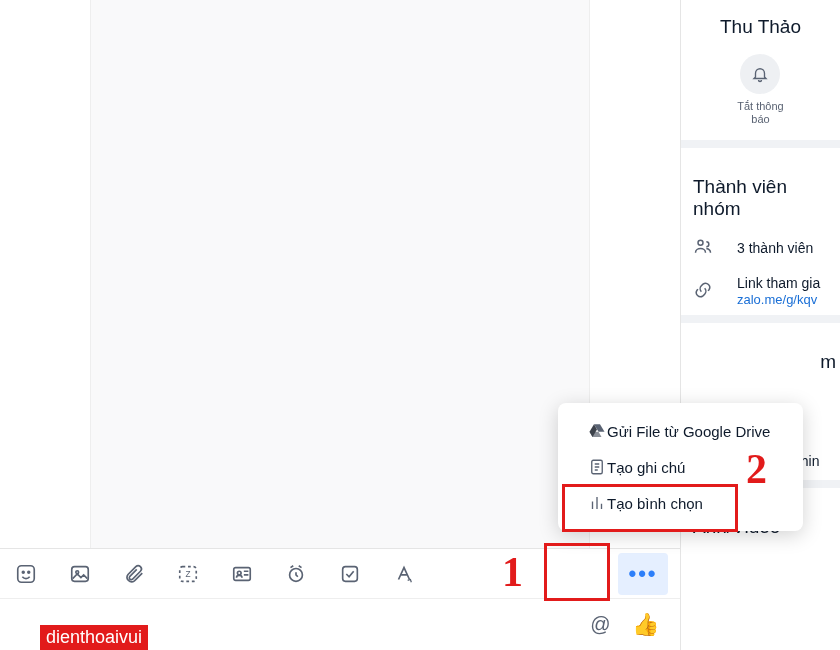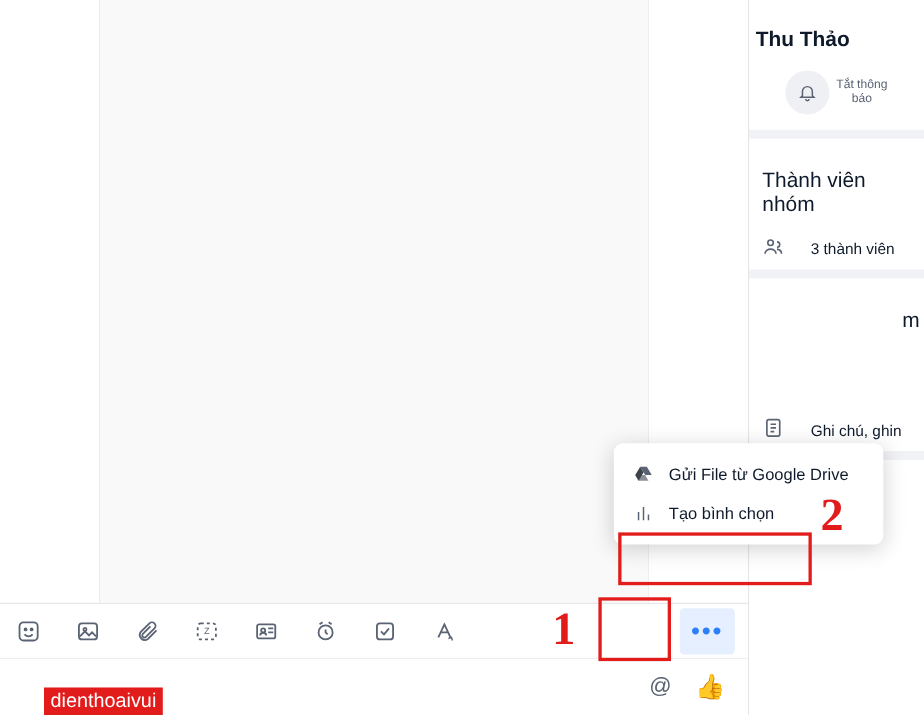--- a/index.html
+++ b/index.html
@@ -13,25 +13,25 @@
     .input-row { height: 52px; border-top: 1px solid #eee; display: flex; align-items: center; justify-content: flex-end; padding: 0 20px; gap: 22px; }
     .input-row .at-icon { font-size: 20px; color: #5a6373; }
     .input-row .thumb-icon { font-size: 22px; }
     .more-btn-wrap { position: relative; display: flex; align-items: center; justify-content: center; width: 50px; height: 42px; background: #e5efff; border-radius: 4px; }
     .more-btn-wrap .dots { color: #2d7ff9; font-size: 22px; letter-spacing: 2px; font-weight: bold; }
     .annot-1-box { border: 3px solid #e21b1b; position: absolute; }
     .annot-1-label { position: absolute; color: #e21b1b; font-size: 42px; font-weight: bold; font-family: 'Times New Roman', serif; }
     .annot-2-box { border: 3px solid #e21b1b; position: absolute; }
     .annot-2-label { position: absolute; color: #e21b1b; font-size: 42px; font-weight: bold; font-family: 'Times New Roman', serif; }
     .popup-menu { position: absolute; background: #fff; border-radius: 8px; box-shadow: 0 4px 20px rgba(0,0,0,0.18); padding: 10px 0; width: 245px; }
-    .popup-menu .menu-item { display: flex; align-items: center; padding: 9px 18px; gap: 14px; color: #0e1a2b; font-size: 15px; cursor: pointer; }
+    .popup-menu .menu-item { display: flex; align-items: center; padding: 9px 30px; gap: 1px; color: #0e1a2b; font-size: 15px; cursor: pointer; }
     .popup-menu .menu-item .mi-icon { width: 18px; height: 18px; display: flex; align-items: center; justify-content: center; color: #5a6373; }
-    .right-panel .profile-title { font-size: 19px; font-weight: 700; padding: 26px 6px 16px; color: #0e1a2b; }
+    .right-panel .profile-title { text-align: center; font-size: 19px; font-weight: 400; padding: 16px 6px 16px; color: #0e1a2b; }
     .right-panel .profile-actions { display: flex; justify-content: center; gap: 26px; padding-bottom: 14px; }
-    .right-panel .pa-item { display: flex; flex-direction: row; align-items: center; gap: 6px; }
+    .right-panel .pa-item { display: flex; flex-direction: column; align-items: center; gap: 6px; }
     .right-panel .pa-icon { width: 40px; height: 40px; border-radius: 50%; background: #eef0f3; display: flex; align-items: center; justify-content: center; color: #5a6373; }
     .right-panel .pa-label { font-size: 11px; color: #5a6373; text-align: center; line-height: 1.2; white-space: pre-line; }
     .right-panel .section-sep { height: 8px; background: #f0f2f5; }
     .right-panel .section-title { font-size: 19px; font-weight: 400; padding: 28px 12px 8px; color: #0e1a2b; }
     .right-panel .section-row { display: flex; align-items: center; padding: 8px 12px; gap: 24px; font-size: 14px; color: #0e1a2b; }
     .right-panel .section-row .row-icon { width: 20px; color: #5a6373; }
     .right-panel .section-row a { color: #1a6fd6; text-decoration: none; font-size: 13px; }
     .watermark { position: absolute; left: 0; bottom: 0; background: #e21b1b; color: #fff; font-size: 18px; padding: 2px 6px; font-weight: 500; margin-left: 40px; }
   </style>
 </head>
@@ -122,20 +122,31 @@
   <div class="section-title">Thành viên nhóm</div>
   <div class="section-row">
     <span class="row-icon">
       <svg width="20" height="20" viewBox="0 0 24 24" fill="none" stroke="currentColor" stroke-width="1.8">
           <circle cx="9" cy="8" r="3"></circle>
           <path d="M3 20c0-3 3-5 6-5s6 2 6 5M16 7a3 3 0 1 1 0 6M21 20c0-2.5-2-4.5-5-5"></path>
         </svg>
     </span>
     <span>3 thành viên</span>
   </div>
+  <div class="section-row">
+    <span class="row-icon">
+      <svg width="20" height="20" viewBox="0 0 24 24" fill="none" stroke="currentColor" stroke-width="1.8">
+          <path d="M10 14a5 5 0 0 1 0-7l2-2a5 5 0 0 1 7 7l-1 1M14 10a5 5 0 0 1 0 7l-2 2a5 5 0 0 1-7-7l1-1"></path>
+        </svg>
+    </span>
+    <span>
+      <span>Link tham gia</span><br>
+      <a href="#">zalo.me/g/kqv</a>
+    </span>
+  </div>
 
   <div class="section-sep"></div>
   <div class="section-title" style="text-align:right; padding-right:4px;">m</div>
   <div class="section-row" style="margin-top:60px;">
     <span class="row-icon">
       <svg width="20" height="20" viewBox="0 0 24 24" fill="none" stroke="currentColor" stroke-width="1.8">
           <rect x="5" y="3" width="14" height="18" rx="2"></rect>
           <path d="M9 8h6M9 12h6M9 16h4"></path>
         </svg>
     </span>
@@ -153,20 +164,29 @@
           <path d="M8 3h8l6 10h-8z" fill="#5a6373"></path>
           <path d="M2 13l4 7h12l-4-7z" fill="#8a8f98"></path>
           <path d="M8 3L2 13l4 7 6-10z" fill="#3d424b"></path>
         </svg>
     </span>
     <span>Gửi File từ Google Drive</span>
   </div>
   <div class="menu-item">
     <span class="mi-icon">
       <svg width="18" height="18" viewBox="0 0 24 24" fill="none" stroke="currentColor" stroke-width="1.8">
+          <rect x="5" y="3" width="14" height="18" rx="2"></rect>
+          <path d="M9 8h6M9 12h6M9 16h4"></path>
+        </svg>
+    </span>
+    <span>Tạo ghi chú</span>
+  </div>
+  <div class="menu-item">
+    <span class="mi-icon">
+      <svg width="18" height="18" viewBox="0 0 24 24" fill="none" stroke="currentColor" stroke-width="1.8">
           <path d="M6 20V10M12 20V4M18 20v-7"></path>
         </svg>
     </span>
     <span>Tạo bình chọn</span>
   </div>
 </div>
 
 <div class="annot-1-box" style="left:544px; top:543px; width:66px; height:58px;"></div>
 <div class="annot-1-label" style="left:502px; top:548px;">1</div>
 

